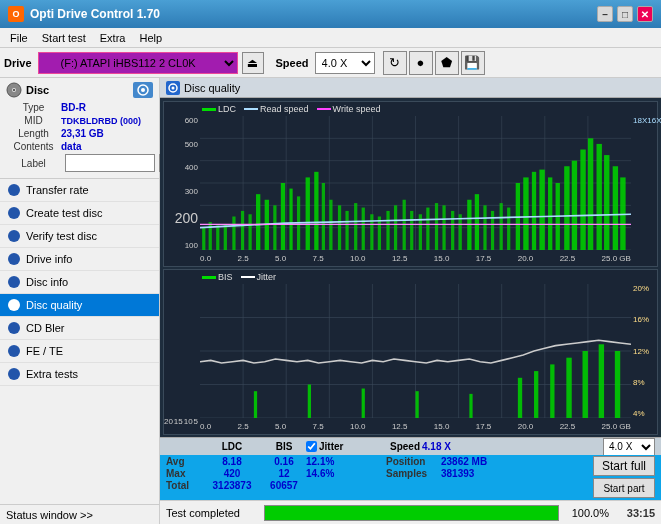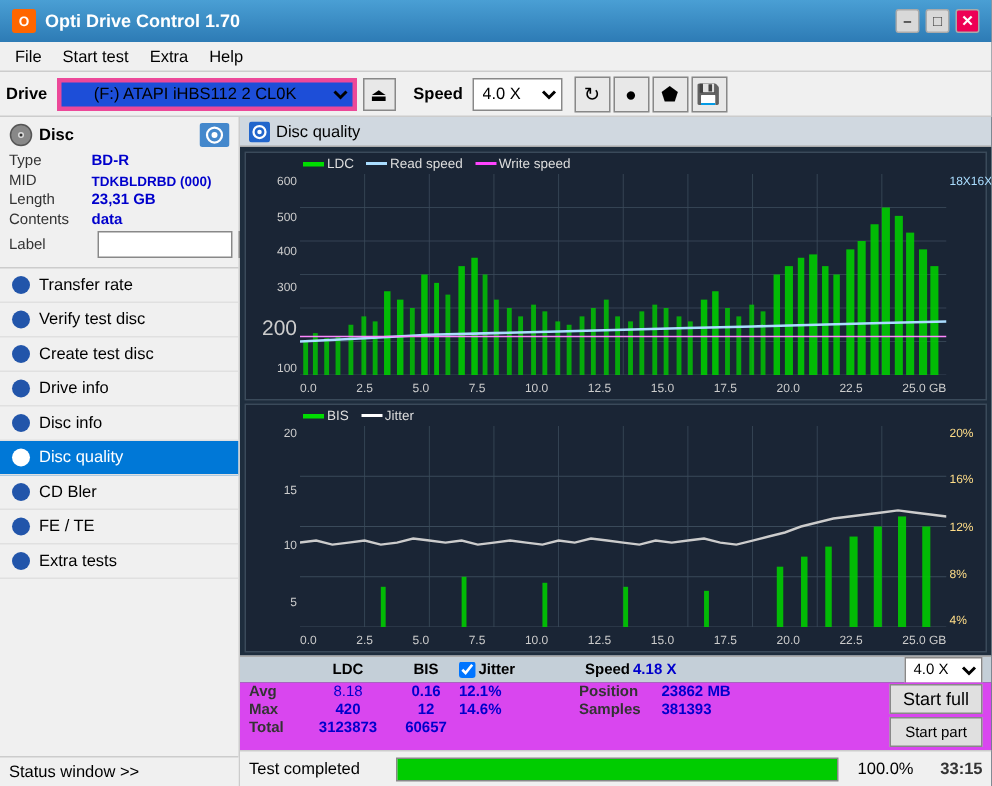--- a/index.html
+++ b/index.html
@@ -13,40 +13,40 @@
     .titlebar-btn { width: 16px; height: 16px; display: flex; align-items: center; justify-content: center; font-size: 10px; color: #333; background: #d9d9d9; border: 1px solid #aaa; cursor: pointer; border-radius: 2px; }
     .titlebar-btn.close { background: #e05; color: white; }
 
     
     .menubar { background: #f0f0f0; height: 20px; display: flex; align-items: center; padding: 0 4px; border-bottom: 1px solid #ccc; gap: 2px; }
     .menubar-item { padding: 2px 6px; font-size: 11px; cursor: pointer; }
 
     
     .drivebar { background: #f0f0f0; height: 30px; display: flex; align-items: center; padding: 2px 4px; border-bottom: 1px solid #ccc; gap: 4px; }
     .drivebar-label { font-size: 11px; font-weight: bold; margin-right: 2px; }
-    .drivebar-select { height: 22px; font-size: 11px; border: 3px solid #ec4899; background: #1d4ed8; padding: 0 18px; min-width: 200px; }
+    .drivebar-select { height: 22px; font-size: 11px; border: 1px solid #ec4899; background: #a21caf; padding: 0 18px; min-width: 200px; }
     .drivebar-btn { width: 22px; height: 22px; background: #e8e8e8; border: 1px solid #888; display: flex; align-items: center; justify-content: center; cursor: pointer; font-size: 12px; }
     .drivebar-speed-label { font-size: 11px; font-weight: bold; margin-left: 8px; margin-right: 2px; }
     .drivebar-speed-select { height: 22px; font-size: 11px; border: 1px solid #888; background: white; padding: 0 2px; width: 60px; }
     .drivebar-icons { display: flex; gap: 2px; margin-left: 4px; }
     .drivebar-icon-btn { width: 24px; height: 24px; background: #e8e8e8; border: 1px solid #888; display: flex; align-items: center; justify-content: center; cursor: pointer; font-size: 13px; }
 
     
     .main { display: flex; height: calc(524px - 28px - 20px - 30px); }
 
     
     .sidebar { width: 160px; background: #f0f0f0; border-right: 1px solid #ccc; display: flex; flex-direction: column; flex-shrink: 0; }
 
     
     .disc-panel { padding: 4px 6px; border-bottom: 1px solid #ccc; }
     .disc-header { display: flex; align-items: center; justify-content: space-between; margin-bottom: 4px; }
     .disc-header-left { display: flex; align-items: center; gap: 4px; font-weight: bold; font-size: 11px; }
     .disc-icon { width: 16px; height: 16px; }
     .disc-row { display: flex; align-items: center; margin-bottom: 2px; font-size: 10px; }
-    .disc-key { width: 55px; color: #333; flex-shrink: 0; }
+    .disc-key { width: 55px; color: #333; flex-shrink: 0; text-align: center; }
     .disc-val { color: #0000cc; font-weight: bold; }
     .label-row { display: flex; align-items: center; gap: 4px; margin-top: 2px; }
     .label-input { border: 1px solid #888; height: 18px; width: 90px; font-size: 10px; padding: 0 2px; }
     .label-btn { width: 18px; height: 18px; background: #e8e8e8; border: 1px solid #888; cursor: pointer; display: flex; align-items: center; justify-content: center; font-size: 10px; }
 
     
     .nav-items { flex: 1; overflow: hidden; }
     .nav-item { display: flex; align-items: center; padding: 5px 8px; cursor: pointer; font-size: 11px; gap: 6px; border-bottom: 1px solid #e0e0e0; }
     .nav-item.active { background: #0078d7; color: white; }
     .nav-circle { width: 12px; height: 12px; border-radius: 50%; background: #ccc; }
@@ -156,25 +156,25 @@
       </div>
     </div>
 
     <div class="nav-items">
       <div class="nav-item">
         <div class="nav-circle blue"></div>
         <span>Transfer rate</span>
       </div>
       <div class="nav-item">
         <div class="nav-circle blue"></div>
+        <span>Create test disc</span>
+      </div>
+      <div class="nav-item">
+        <div class="nav-circle blue"></div>
         <span>Verify test disc</span>
-      </div>
-      <div class="nav-item">
-        <div class="nav-circle blue"></div>
-        <span>Create test disc</span>
       </div>
       <div class="nav-item">
         <div class="nav-circle blue"></div>
         <span>Drive info</span>
       </div>
       <div class="nav-item">
         <div class="nav-circle blue"></div>
         <span>Disc info</span>
       </div>
       <div class="nav-item active">
@@ -351,21 +351,21 @@
           <span style="display:flex;align-items:center;gap:2px;">
             <span style="display:inline-block;width:14px;height:3px;background:#00dd00;"></span>
             <span>BIS</span>
           </span>
           <span style="display:flex;align-items:center;gap:2px;">
             <span style="display:inline-block;width:14px;height:2px;background:#ffffff;"></span>
             <span>Jitter</span>
           </span>
         </div>
 
-        <div style="position:absolute;left:0;top:14px;bottom:28px;width:36px;display:flex;flex-direction:column;justify-content:space-between;align-items:flex-end;padding-right:2px;">
+        <div style="position:absolute;left:0;top:14px;bottom:8px;width:36px;display:flex;flex-direction:row;justify-content:space-between;align-items:flex-end;padding-right:2px;">
           <span style="font-size:8px;color:#ccc;">20</span>
           <span style="font-size:8px;color:#ccc;">15</span>
           <span style="font-size:8px;color:#ccc;">10</span>
           <span style="font-size:8px;color:#ccc;">5</span>
         </div>
 
         <div style="position:absolute;right:0;top:14px;bottom:16px;width:26px;display:flex;flex-direction:column;justify-content:space-between;align-items:flex-start;padding-left:2px;">
           <span style="font-size:8px;color:#ffdd88;">20%</span>
           <span style="font-size:8px;color:#ffdd88;">16%</span>
           <span style="font-size:8px;color:#ffdd88;">12%</span>
@@ -435,26 +435,26 @@
         <span style="font-size:10px;font-weight:bold;">Speed</span>
         <span style="font-size:10px;color:#0000cc;font-weight:bold;">4.18 X</span>
       </div>
       <div style="margin-left:auto; display:flex; gap:3px; align-items:center;">
         <select style="height:18px;font-size:10px;border:1px solid #888;background:white;padding:0 1px;width:52px;">
           <option value="4.0 X">4.0 X</option>
         </select>
       </div>
     </div>
 
-    <div style="background:#d946ef; padding:1px 6px 2px 6px; display:flex; align-items:flex-start;">
+    <div style="background:#0ea5e9; padding:1px 6px 2px 6px; display:flex; align-items:flex-start;">
       <div style="flex:1;">
 
         <div style="display:flex; align-items:center; font-size:10px; margin-bottom:1px;">
           <div style="width:36px;font-weight:bold;color:#333;">Avg</div>
-          <div style="width:60px;text-align:center;color:#0000cc;font-weight:normal;">8.18</div>
+          <div style="width:60px;text-align:center;color:#0000cc;font-weight:bold;">8.18</div>
           <div style="width:44px;text-align:center;color:#0000cc;font-weight:bold;">0.16</div>
           <div style="width:80px;color:#0000cc;font-weight:bold;">12.1%</div>
           <div style="width:55px;font-weight:bold;color:#333;">Position</div>
           <div style="color:#0000cc;font-weight:bold;">23862 MB</div>
         </div>
 
         <div style="display:flex; align-items:center; font-size:10px; margin-bottom:1px;">
           <div style="width:36px;font-weight:bold;color:#333;">Max</div>
           <div style="width:60px;text-align:center;color:#0000cc;font-weight:bold;">420</div>
           <div style="width:44px;text-align:center;color:#0000cc;font-weight:bold;">12</div>

